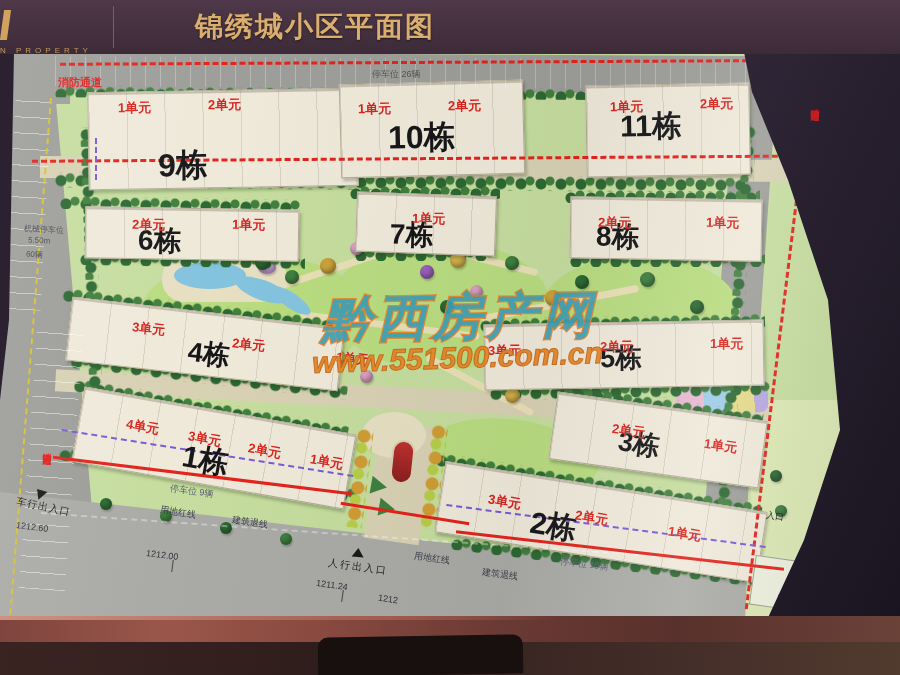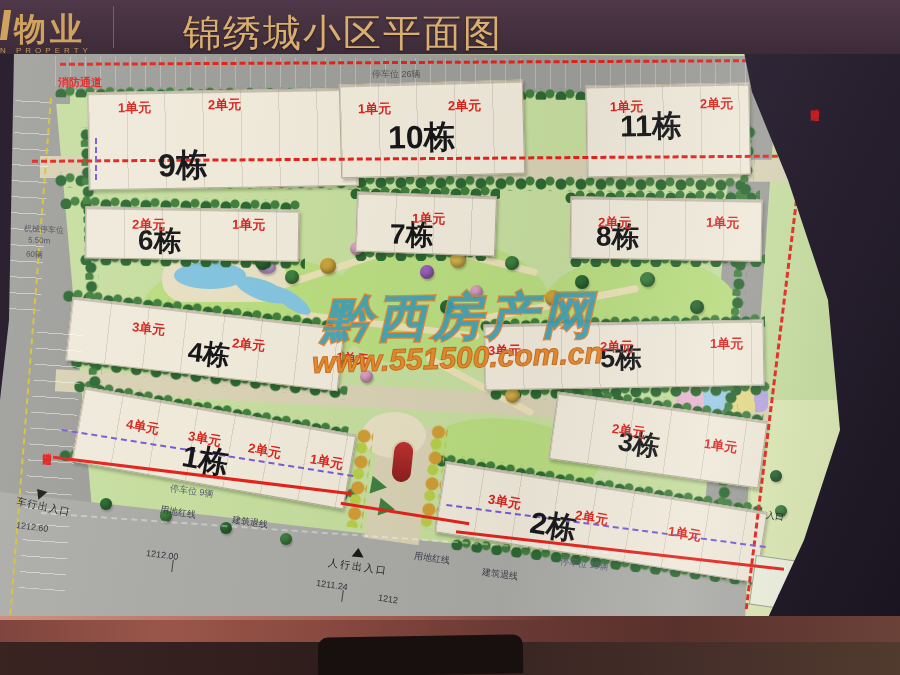--- a/index.html
+++ b/index.html
@@ -2,21 +2,21 @@
 <html><head>
 <meta charset="utf-8">
 <style>
   html,body{margin:0;padding:0;background:#111;}
   #board{position:relative;width:900px;height:675px;overflow:hidden;
     font-family:"Liberation Sans","DejaVu Sans",sans-serif;background:#c6dd9f;}
   .abs{position:absolute;}
   
   #hdr{left:0;top:0;width:900px;height:54px;z-index:40;
     background:linear-gradient(180deg,#4e3849 0%,#453140 55%,#3d2b38 100%);}
-  #title{position:absolute;left:183px;top:8px;font-size:38px;font-weight:normal;
+  #title{position:absolute;left:195px;top:8px;font-size:28px;font-weight:bold;
     color:#d9ae6e;letter-spacing:2px;white-space:nowrap;text-shadow:0 1px 2px rgba(0,0,0,.5);}
   #logo-cn{position:absolute;left:14px;top:8px;font-size:32px;font-weight:bold;color:#cfa35e;letter-spacing:4px;}
   #logo-en{position:absolute;left:0px;top:46px;font-size:8px;color:#c49a58;letter-spacing:4px;}
   #logo-mark{position:absolute;left:2px;top:10px;width:7px;height:30px;background:#cfa35e;transform:skewX(-8deg);}
   #logo-div{position:absolute;left:113px;top:6px;width:1px;height:42px;background:#7d6149;}
   
   .road{position:absolute;background:#9d9d99;}
   .lane{position:absolute;background:#d8d1b4;}
   .path{position:absolute;background:#e9dfb6;height:7px;border-radius:3px;}
   .lawn{position:absolute;background:#b9dc80;border-radius:50%;}
@@ -270,21 +270,20 @@
 
   <div id="wm1">黔西房产网</div>
   <div id="wm2">www.551500.com.cn</div>
 
   <div id="sheen"></div>
   <div id="wedgeR"></div>
   <div id="sliverL"></div>
 
   <div id="hdr" class="abs">
     <div id="logo-mark"></div>
-    <div id="logo-cn">物业</div>
     <div id="logo-en">N PROPERTY</div>
     <div id="logo-div"></div>
     <div id="title">锦绣城小区平面图</div>
   </div>
 
   <div id="bottom">
     <div id="bottom-edge"></div>
     <div id="floor"></div>
     <div id="stool"></div>
   </div>

